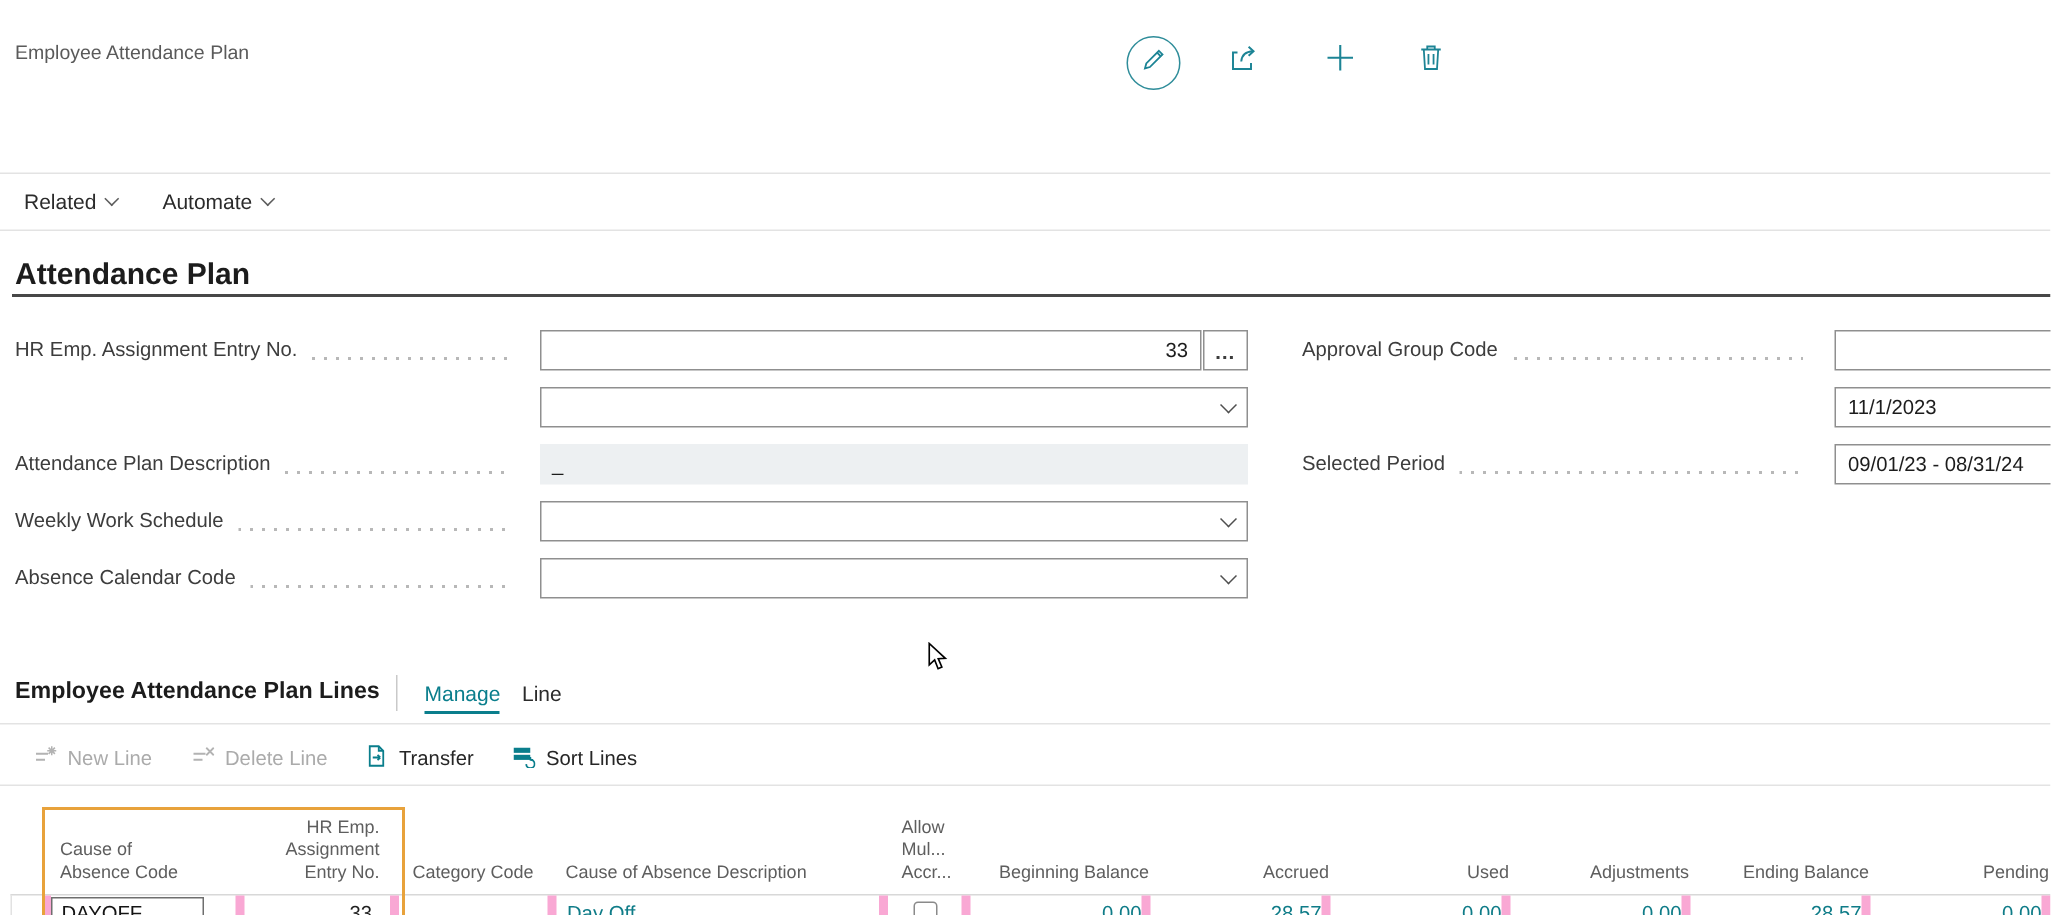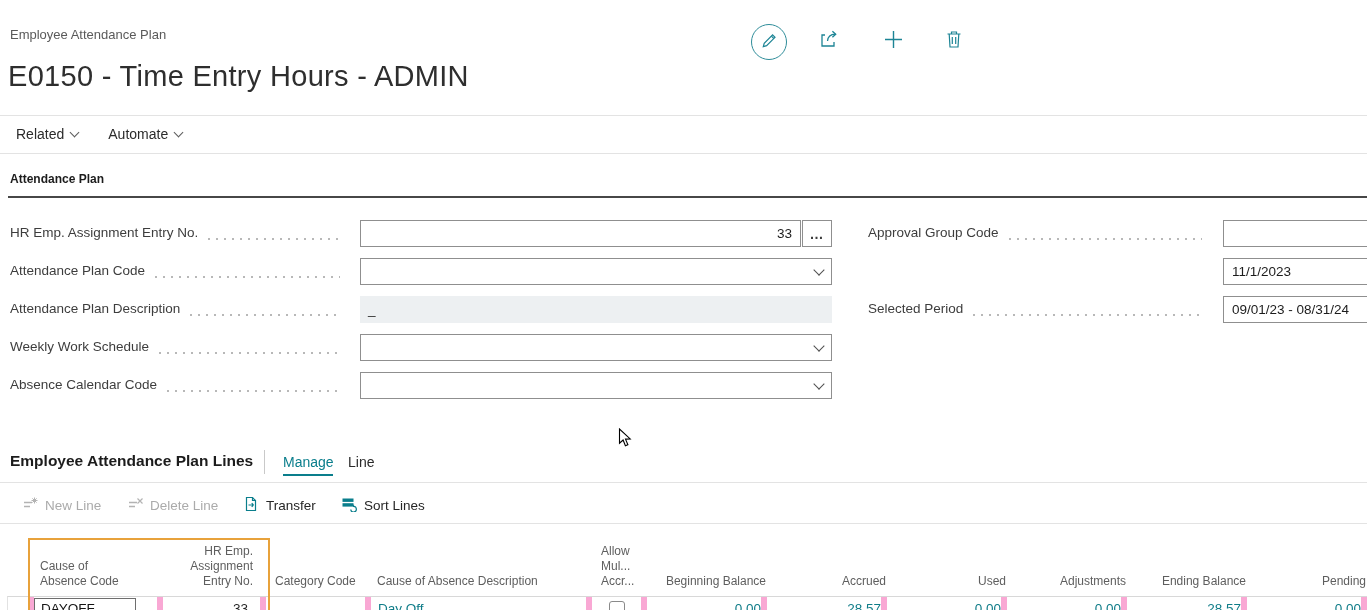--- a/index.html
+++ b/index.html
@@ -18,21 +18,21 @@
        display:flex;align-items:center;justify-content:center;cursor:pointer;}
   .action-flat{position:absolute;display:flex;align-items:center;justify-content:center;cursor:pointer;}
 
   
   .menubar{position:absolute;left:16px;top:104px;height:28px;display:flex;align-items:center;gap:30px;font-size:14px;color:#2b2b2b;}
   .menu-item{display:flex;align-items:center;gap:7px;cursor:pointer;}
   .chev{width:6px;height:6px;border-right:1.4px solid #5c5c5c;border-bottom:1.4px solid #5c5c5c;
         transform:rotate(45deg);margin-top:-4px;}
 
   
-  .section-title{position:absolute;left:10px;font-size:12px;font-weight:700;color:#1c1c1c;}
+  .section-title{position:absolute;left:10px;font-size:20px;font-weight:700;color:#1c1c1c;}
 
   
   .lbl-row{position:absolute;display:flex;height:18px;}
   .lbl{font-size:13.5px;color:#3d3d3d;white-space:nowrap;}
   .dots{flex:1;height:2px;align-self:flex-end;margin:0 10px 3px 10px;
         background-image:repeating-linear-gradient(to right,#b8b8b8 0 2px,transparent 2px 8px);}
   .field{position:absolute;box-sizing:border-box;height:27px;border:1px solid #8f8f8f;background:#fff;
          font-size:13.5px;color:#1c1c1c;display:flex;align-items:center;padding:0 8px;}
   .field.right{justify-content:flex-end;}
   .field.disabled{background:#edf0f2;border:none;}
@@ -71,21 +71,20 @@
   .checkbox{width:14px;height:14px;border:1.5px solid #8a8a8a;border-radius:3px;background:#fff;margin:0 auto;cursor:pointer;}
   .highlight-box{position:absolute;left:28px;top:522px;width:238px;height:82px;border:2.5px solid #e8a23b;z-index:6;pointer-events:none;}
   .blue-frag{margin-left:102px;width:26px;height:5px;background:#c9e9ef;}
 </style>
 </head>
 <body>
 
 <div class="screen">
 
   <div class="breadcrumb">Employee Attendance Plan</div>
-  <div class="page-title">E0150 - Time Entry Hours - ADMIN</div>
 
   <div class="action-circle" style="left:751px;top:8px;">
     <span>
       <svg width="17" height="17" viewBox="0 0 17 17">
           <path d="M11.6 2.9l2.4 2.4L5.6 13.7l-3.3.9.9-3.3z" fill="none" stroke="#1c8495" stroke-width="1.2"></path>
           <path d="M10.4 4.1l2.4 2.4" fill="none" stroke="#1c8495" stroke-width="1.2"></path>
         </svg>
     </span>
   </div>
   <div class="action-flat" style="left:817px;top:13px;width:26px;height:24px;">
@@ -125,24 +124,20 @@
     </div>
   </div>
 
   <div class="rule" style="top:137px;"></div>
 
   <div class="section-title" style="top:156px;">Attendance Plan</div>
   <div class="rule-dark" style="top:180px;"></div>
 
   <div class="lbl-row" style="left:10px;top:209px;width:340px;">
     <span class="lbl">HR Emp. Assignment Entry No.</span>
-      <span class="dots"></span>
-  </div>
-  <div class="lbl-row" style="left:10px;top:247px;width:340px;">
-    <span class="lbl">Attendance Plan Code</span>
       <span class="dots"></span>
   </div>
   <div class="lbl-row" style="left:10px;top:285px;width:340px;">
     <span class="lbl">Attendance Plan Description</span>
       <span class="dots"></span>
   </div>
   <div class="lbl-row" style="left:10px;top:323px;width:340px;">
     <span class="lbl">Weekly Work Schedule</span>
       <span class="dots"></span>
   </div>

